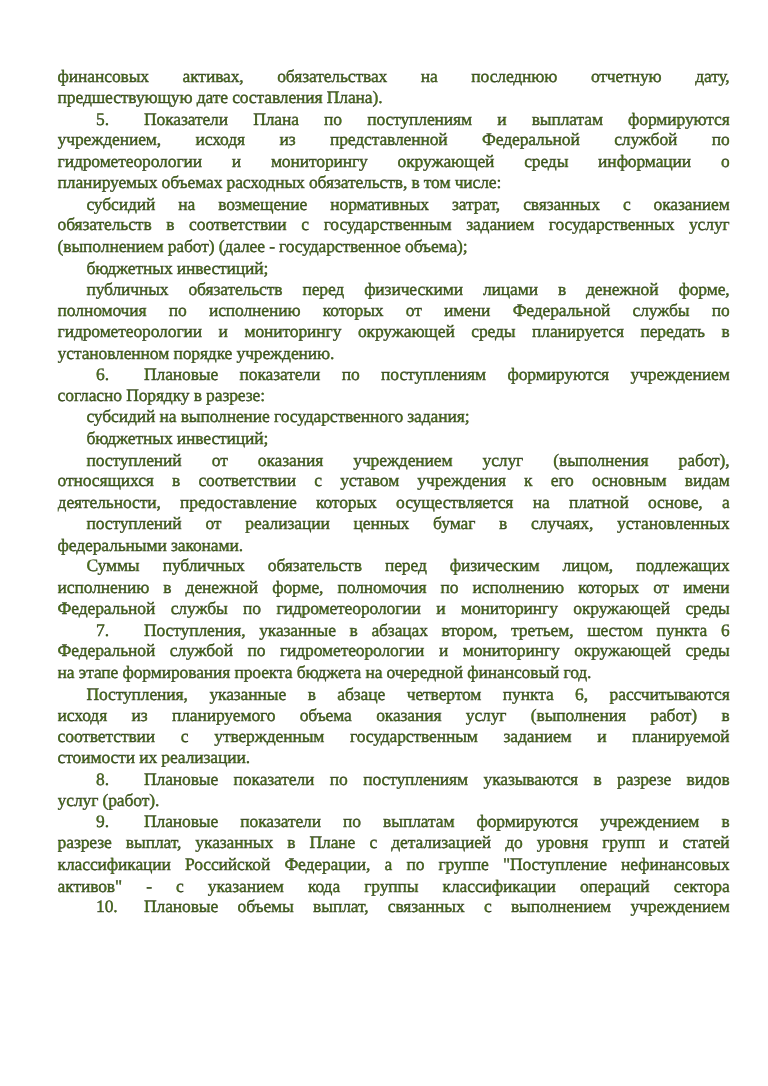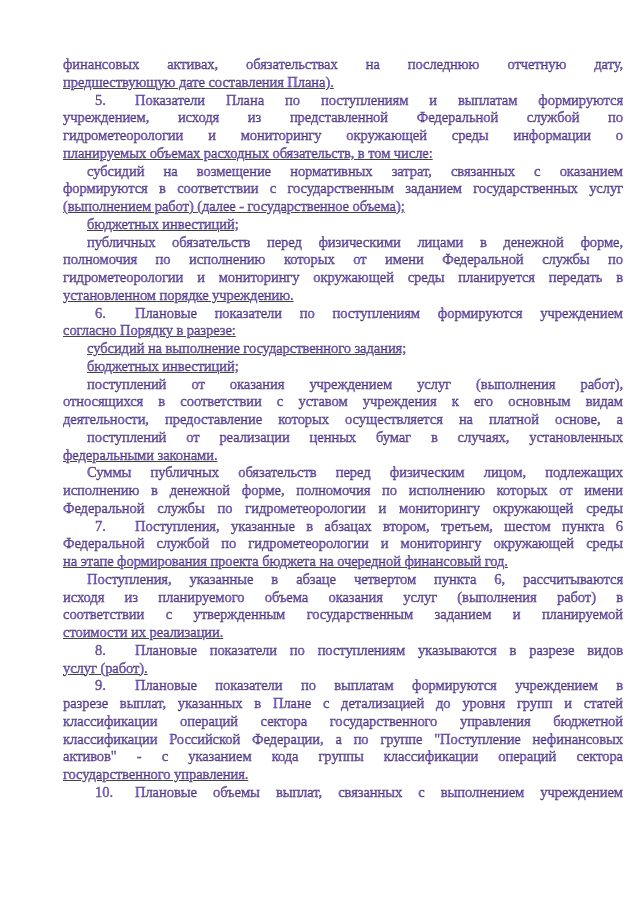--- a/index.html
+++ b/index.html
@@ -11,39 +11,38 @@
   .page {
     position: relative;
     width: 640px;
     height: 905px;
     background: #ffffff;
     overflow: hidden;
     font-family: "Liberation Serif", "DejaVu Serif", serif;
   }
   .textblock {
     position: absolute;
-    left: 63px;
+    left: 48px;
     top: 56px;
     width: 560px;
-    color: #8b5cf6;
+    color: #4d7c0f;
     font-size: 14.6px;
     line-height: 17.75px;
     letter-spacing: -0.1px;
     -webkit-text-stroke: 0.35px rgba(20,20,20,0.8);
     text-rendering: optimizeLegibility;
   }
   .line {
     text-align: justify;
     text-align-last: justify;
     height: 17.75px;
     overflow: hidden;
   }
   .line.end {
     text-align-last: left;
-    text-decoration: underline;
   }
   .line.ind {
     padding-left: 24px;
   }
   .line.numind {
     padding-left: 32px;
   }
   .num {
     display: inline-block;
     width: 40px;
@@ -55,21 +54,21 @@
 
 <div class="page">
   <div class="textblock">
       <div class="line"><span>финансовых активах, обязательствах на последнюю отчетную дату,</span></div>
       <div class="line end"><span>предшествующую дате составления Плана).</span></div>
       <div class="line numind"><span class="num">5.</span><span>Показатели Плана по поступлениям и выплатам формируются</span></div>
       <div class="line"><span>учреждением, исходя из представленной Федеральной службой по</span></div>
       <div class="line"><span>гидрометеорологии и мониторингу окружающей среды информации о</span></div>
       <div class="line end"><span>планируемых объемах расходных обязательств, в том числе:</span></div>
       <div class="line ind"><span>субсидий на возмещение нормативных затрат, связанных с оказанием</span></div>
-      <div class="line"><span>формируются в соответствии с государственным заданием государственных услуг</span></div>
+      <div class="line"><span>обязательств в соответствии с государственным заданием государственных услуг</span></div>
       <div class="line end"><span>(выполнением работ) (далее - государственное объема);</span></div>
       <div class="line end ind"><span>бюджетных инвестиций;</span></div>
       <div class="line ind"><span>публичных обязательств перед физическими лицами в денежной форме,</span></div>
       <div class="line"><span>полномочия по исполнению которых от имени Федеральной службы по</span></div>
       <div class="line"><span>гидрометеорологии и мониторингу окружающей среды планируется передать в</span></div>
       <div class="line end"><span>установленном порядке учреждению.</span></div>
       <div class="line numind"><span class="num">6.</span><span>Плановые показатели по поступлениям формируются учреждением</span></div>
       <div class="line end"><span>согласно Порядку в разрезе:</span></div>
       <div class="line end ind"><span>субсидий на выполнение государственного задания;</span></div>
       <div class="line end ind"><span>бюджетных инвестиций;</span></div>
@@ -85,19 +84,17 @@
       <div class="line"><span>Федеральной службой по гидрометеорологии и мониторингу окружающей среды</span></div>
       <div class="line end"><span>на этапе формирования проекта бюджета на очередной финансовый год.</span></div>
       <div class="line ind"><span>Поступления, указанные в абзаце четвертом пункта 6, рассчитываются</span></div>
       <div class="line"><span>исходя из планируемого объема оказания услуг (выполнения работ) в</span></div>
       <div class="line"><span>соответствии с утвержденным государственным заданием и планируемой</span></div>
       <div class="line end"><span>стоимости их реализации.</span></div>
       <div class="line numind"><span class="num">8.</span><span>Плановые показатели по поступлениям указываются в разрезе видов</span></div>
       <div class="line end"><span>услуг (работ).</span></div>
       <div class="line numind"><span class="num">9.</span><span>Плановые показатели по выплатам формируются учреждением в</span></div>
       <div class="line"><span>разрезе выплат, указанных в Плане с детализацией до уровня групп и статей</span></div>
-      <div class="line"><span>классификации операций сектора государственного управления бюджетной</span></div>
       <div class="line"><span>классификации Российской Федерации, а по группе "Поступление нефинансовых</span></div>
       <div class="line"><span>активов" - с указанием кода группы классификации операций сектора</span></div>
-      <div class="line end"><span>государственного управления.</span></div>
       <div class="line numind"><span class="num">10.</span><span>Плановые объемы выплат, связанных с выполнением учреждением</span></div>
     </div>
 </div>
 
 </body></html>

